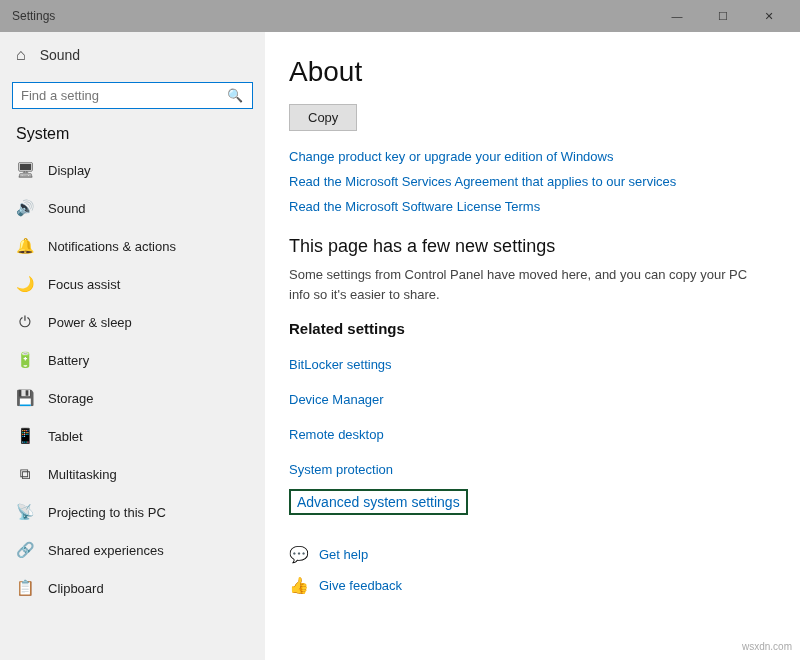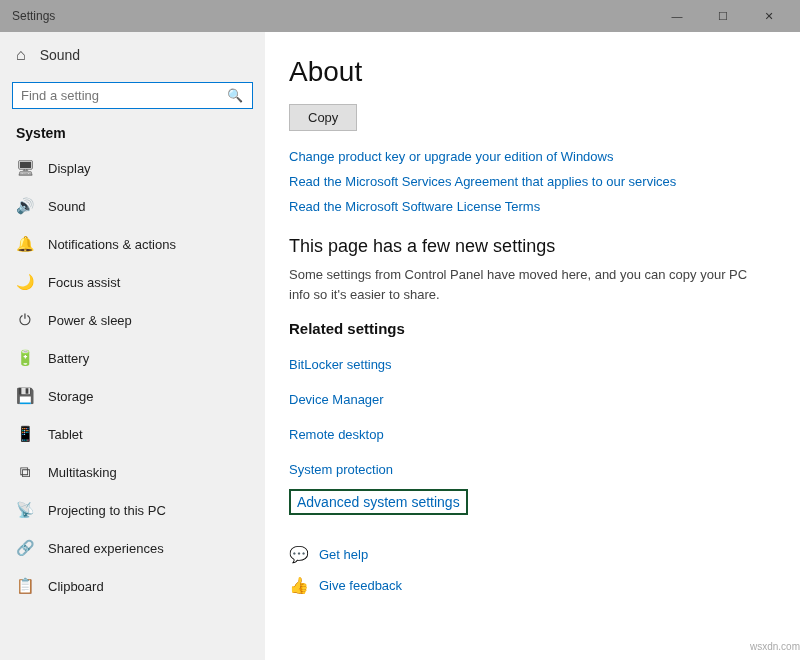--- a/index.html
+++ b/index.html
@@ -97,22 +97,22 @@
       flex: 1;
       background: transparent;
     }
     .search-icon {
       color: #555;
       font-size: 13px;
     }
 
     
     .sidebar-section-header {
-      font-size: 14px;
-      font-weight: 700;
+      font-size: 16px;
+      font-weight: 400;
       color: #111;
       padding: 4px 16px 8px 16px;
     }
 
     
     .sidebar-item {
       display: flex;
       align-items: center;
       padding: 10px 16px;
       cursor: pointer;
@@ -225,21 +225,21 @@
     .help-item-label {
       color: #0067b8;
       font-size: 13px;
       text-decoration: none;
     }
 
     
     .watermark {
       position: fixed;
       bottom: 8px;
-      right: 0;
+      right: 8px;
       font-size: 10px;
       color: #aaa;
       z-index: 999;
     }
   </style>
 </head>
 <body>
 
 <div class="title-bar">
   <span class="title-bar-title">Settings</span>

